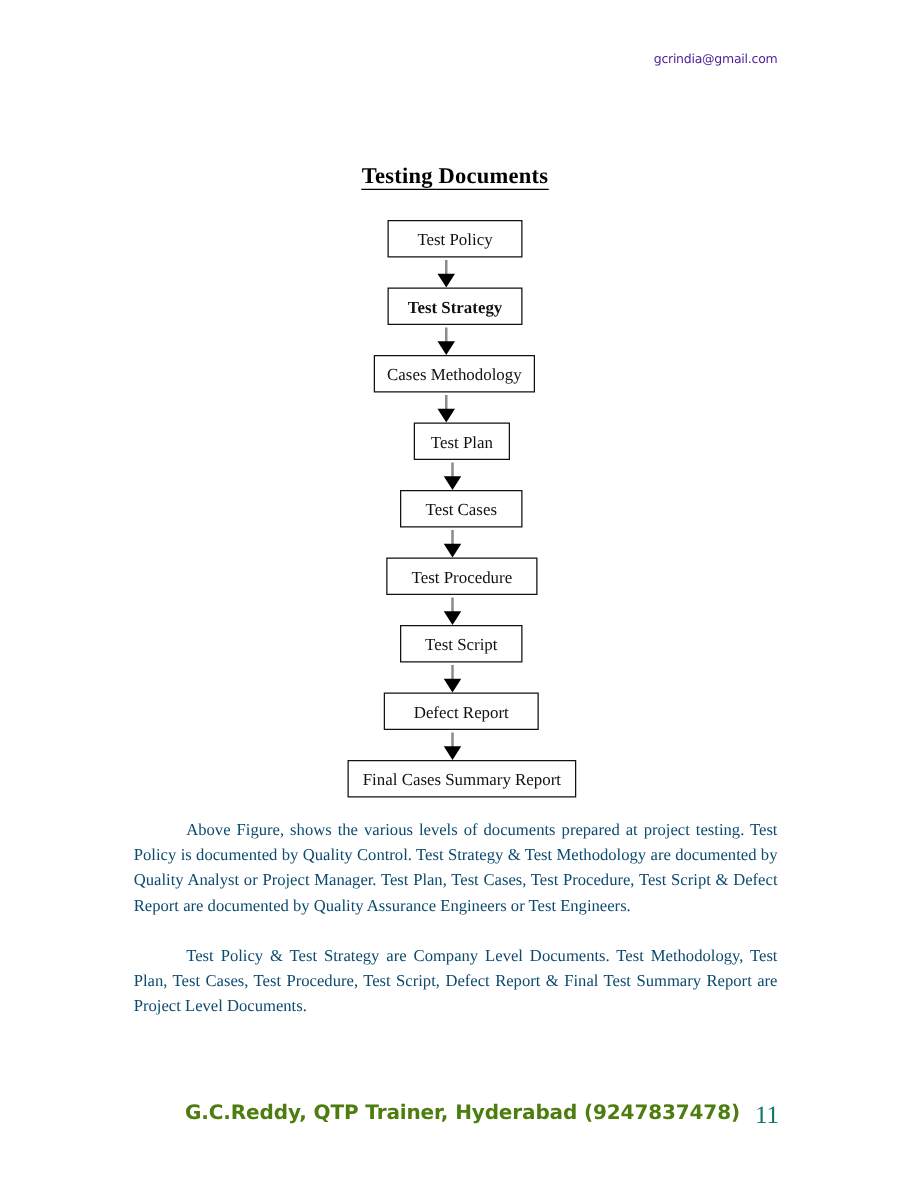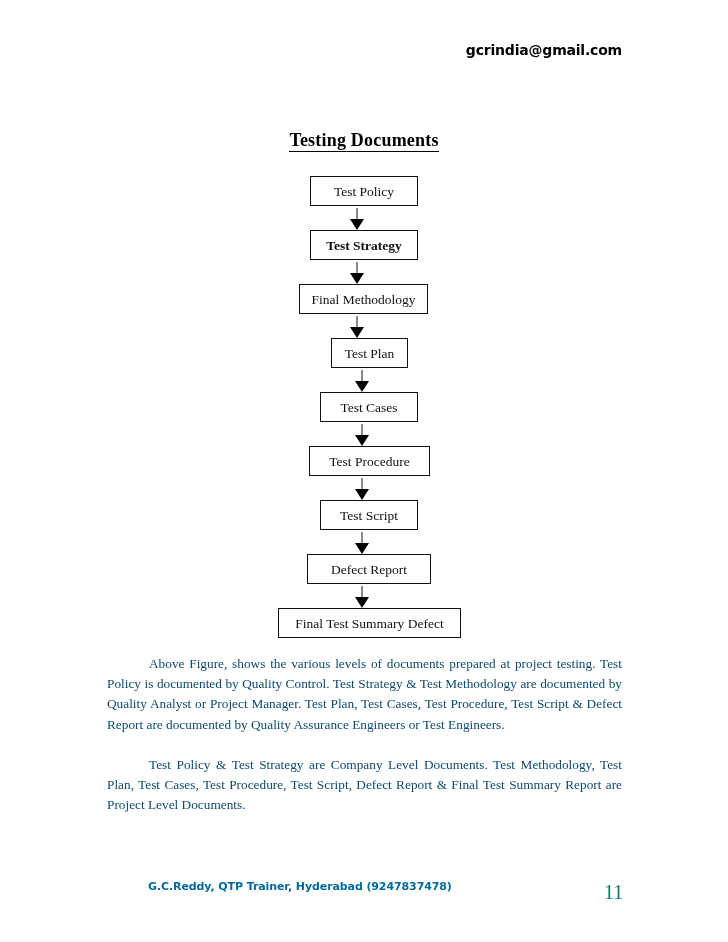--- a/index.html
+++ b/index.html
@@ -15,24 +15,24 @@
     color: #000000;
     overflow: hidden;
   }
 
   
   .page-header {
     position: absolute;
     top: 42px;
     right: 106px;
     font-family: "DejaVu Sans", "Liberation Sans", sans-serif;
-    font-weight: bold;
-    font-size: 14px;
+    font-weight: normal;
+    font-size: 10px;
     letter-spacing: -0.2px;
-    color: #000000;
+    color: #4c1d95;
     white-space: nowrap;
   }
 
   
   .doc-title {
     position: absolute;
     top: 130px;
     left: 0;
     width: 728px;
     text-align: center;
@@ -121,24 +121,24 @@
     left: 0;
     width: 728px;
     height: 24px;
   }
   .footer-title {
     position: absolute;
     left: 148px;
     top: 0;
     font-family: "DejaVu Sans", "Liberation Sans", sans-serif;
     font-weight: bold;
-    font-size: 11px;
+    font-size: 16px;
     letter-spacing: -0.1px;
     white-space: nowrap;
-    color: #0369a1;
+    color: #4d7c0f;
   }
   .footer-page {
     position: absolute;
     left: 604px;
     top: 1px;
     font-family: "Liberation Serif", "DejaVu Serif", serif;
     font-size: 20px;
     color: #0f766e;
   }
 </style>
@@ -158,21 +158,21 @@
       </div>
     </div>
     <div class="flow-row">
       <div class="flow-box strong" style="left: 310px; width: 108px;">Test Strategy</div>
       <div class="flow-arrow" style="left: 350px;">
         <div class="shaft"></div>
         <div class="head"></div>
       </div>
     </div>
     <div class="flow-row">
-      <div class="flow-box" style="left: 299px; width: 129px;">Final Methodology</div>
+      <div class="flow-box" style="left: 299px; width: 129px;">Cases Methodology</div>
       <div class="flow-arrow" style="left: 350px;">
         <div class="shaft"></div>
         <div class="head"></div>
       </div>
     </div>
     <div class="flow-row">
       <div class="flow-box" style="left: 331px; width: 77px;">Test Plan</div>
       <div class="flow-arrow" style="left: 355px;">
         <div class="shaft"></div>
         <div class="head"></div>
@@ -200,21 +200,21 @@
       </div>
     </div>
     <div class="flow-row">
       <div class="flow-box" style="left: 307px; width: 124px;">Defect Report</div>
       <div class="flow-arrow" style="left: 355px;">
         <div class="shaft"></div>
         <div class="head"></div>
       </div>
     </div>
     <div class="flow-row">
-      <div class="flow-box" style="left: 278px; width: 183px;">Final Test Summary Defect</div>
+      <div class="flow-box" style="left: 278px; width: 183px;">Final Cases Summary Report</div>
     </div>
   </div>
 
 <div class="body-text p1"><span class="indent"></span><span>Above Figure, shows the various levels of documents prepared at project testing. Test Policy is documented by Quality Control. Test Strategy &amp; Test Methodology are documented by Quality Analyst or Project Manager. Test Plan, Test Cases, Test Procedure, Test Script &amp; Defect Report are documented by Quality Assurance Engineers or Test Engineers.</span></div>
 
 <div class="body-text p2"><span class="indent"></span><span>Test Policy &amp; Test Strategy are Company Level Documents. Test Methodology, Test Plan, Test Cases, Test Procedure, Test Script, Defect Report &amp; Final Test Summary Report are Project Level Documents.</span></div>
 
 <div class="page-footer">
   <div class="footer-title">G.C.Reddy, QTP Trainer, Hyderabad (9247837478)</div>
   <div class="footer-page">11</div>

